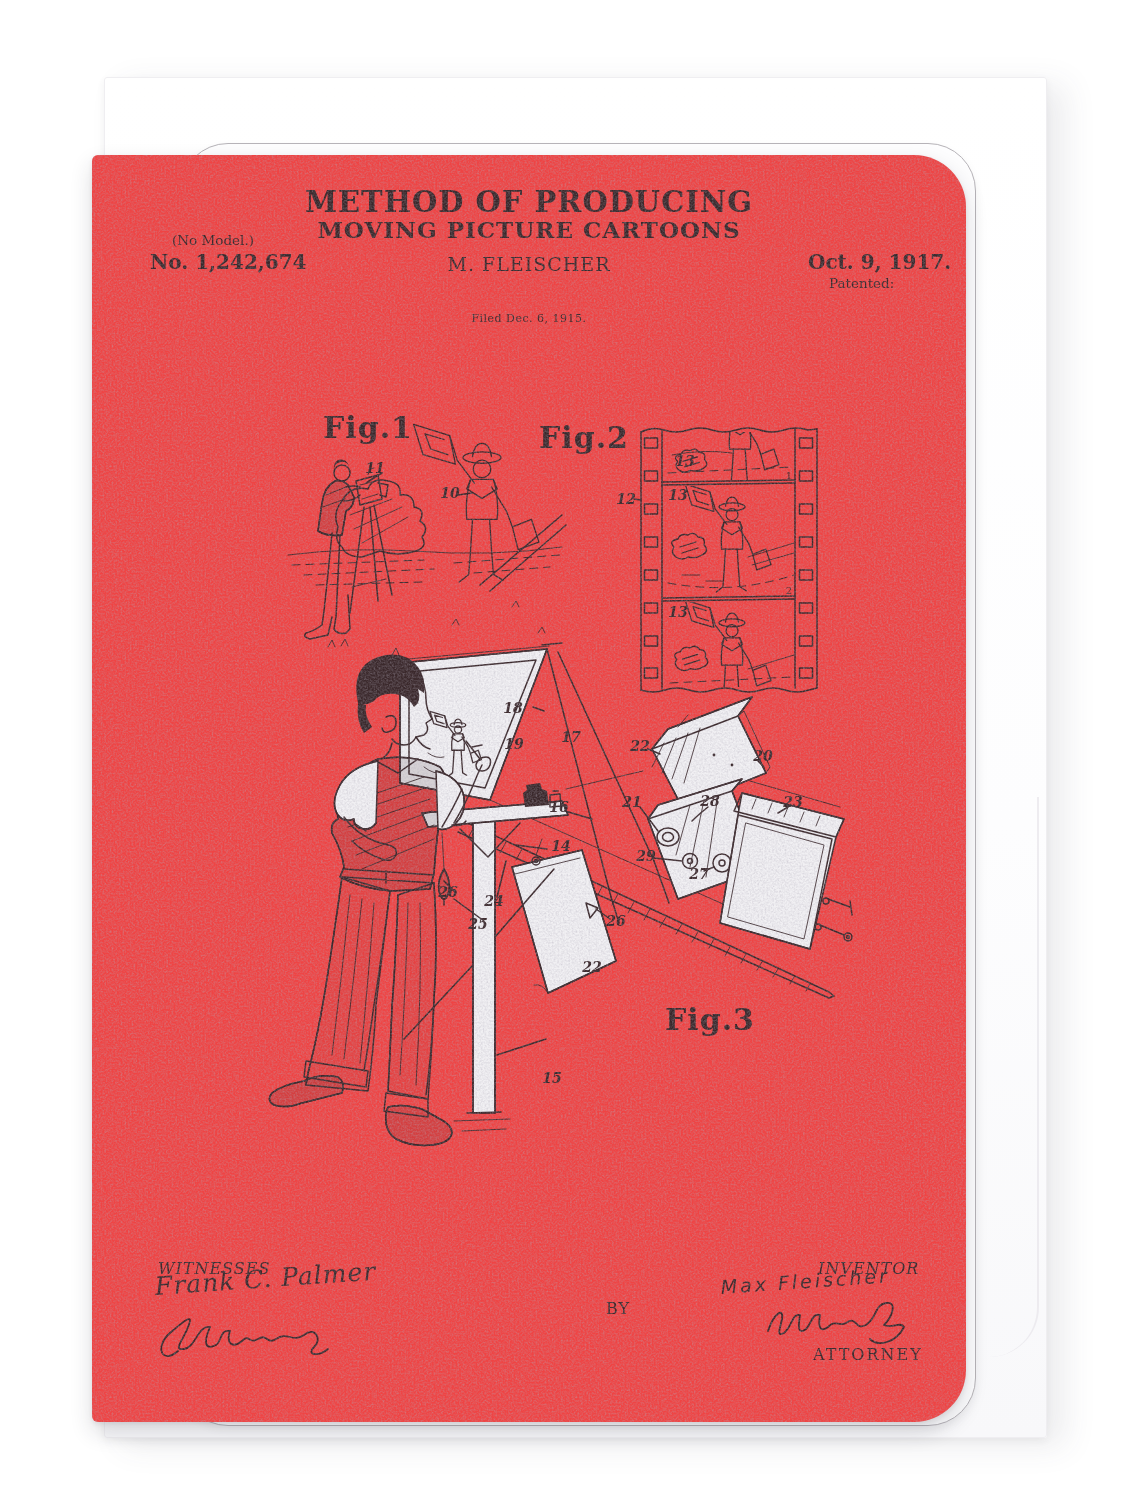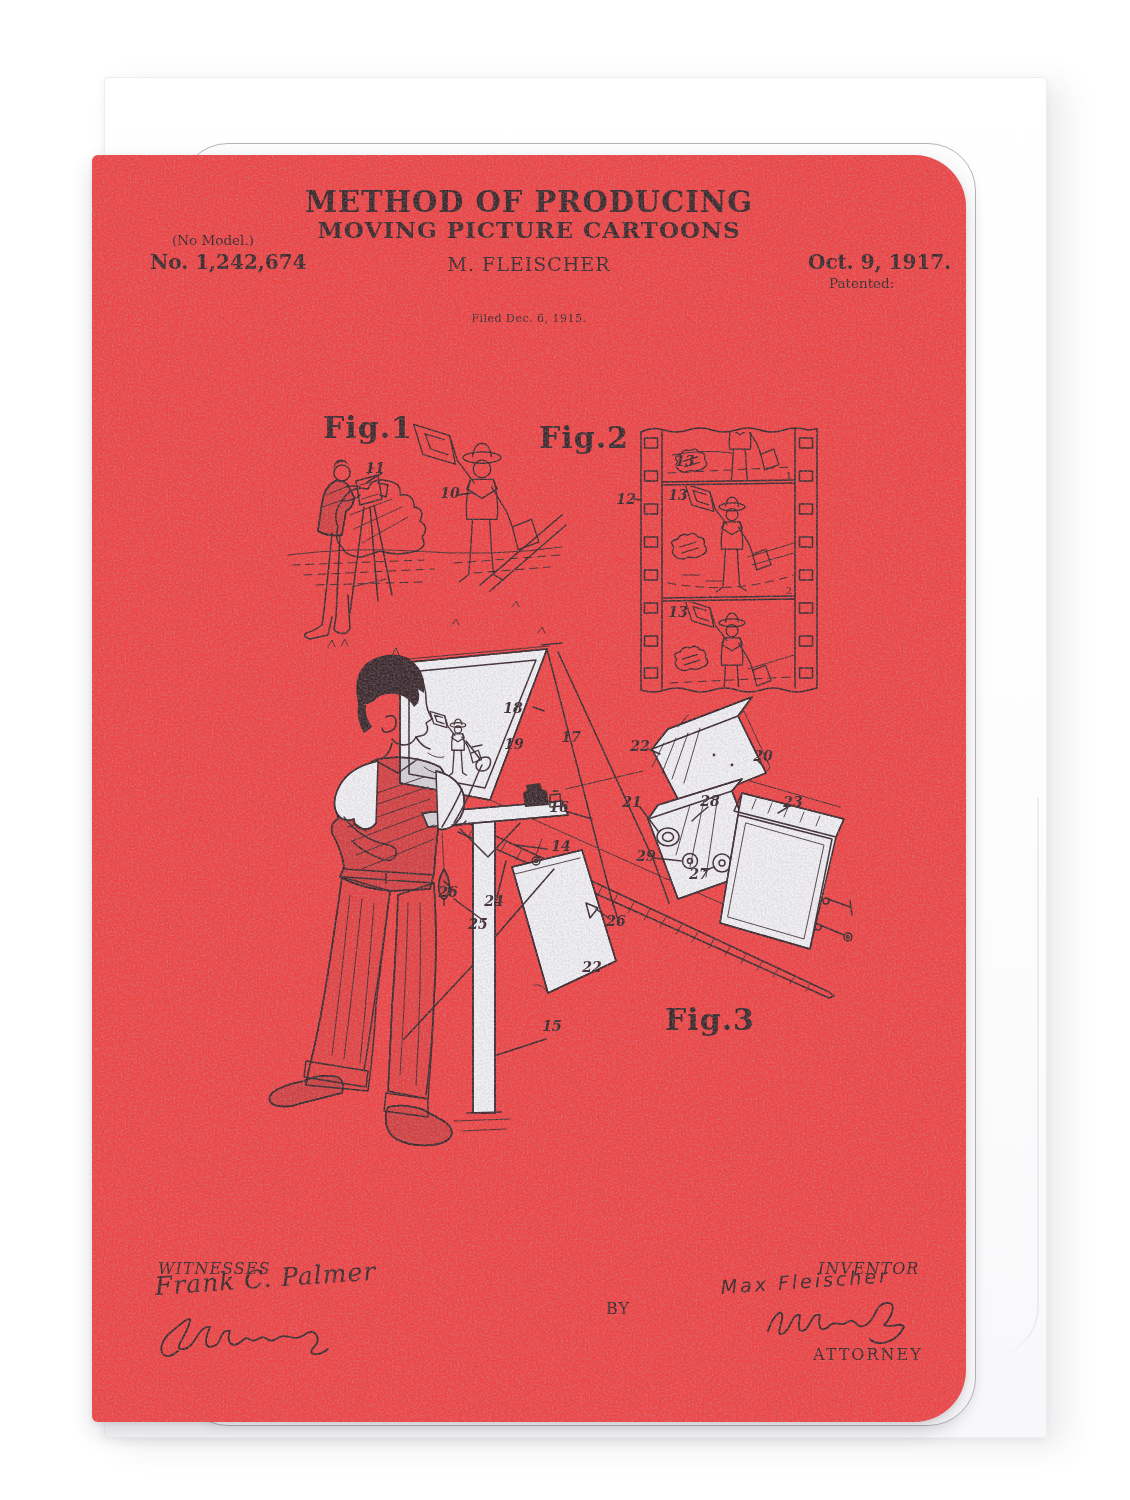--- a/index.html
+++ b/index.html
@@ -335,21 +335,21 @@
       <span class="t ref" style="left:386px;top:769px;">25</span>
       <span class="t ref" style="left:548px;top:591px;">22</span>
       <span class="t ref" style="left:671px;top:601px;">20</span>
       <span class="t ref" style="left:540px;top:647px;">21</span>
       <span class="t ref" style="left:618px;top:646px;">28</span>
       <span class="t ref" style="left:701px;top:647px;">23</span>
       <span class="t ref" style="left:554px;top:701px;">29</span>
       <span class="t ref" style="left:607px;top:719px;">27</span>
       <span class="t ref" style="left:524px;top:766px;">26</span>
       <span class="t ref" style="left:500px;top:812px;">22</span>
-      <span class="t ref" style="left:460px;top:871px;text-align:right;">15</span>
+      <span class="t ref" style="left:460px;top:923px;text-align:right;">15</span>
     </div>
 
     <span class="t witnesses">WITNESSES</span>
     <span class="t sig-palmer">Frank C. Palmer</span>
     <span class="t by">BY</span>
     <span class="t inventor">INVENTOR</span>
     <span class="t sig-max">Max Fleischer</span>
     <span class="t attorney">ATTORNEY</span>
 
     <svg class="grain" viewBox="0 0 874 1267" preserveAspectRatio="none">

